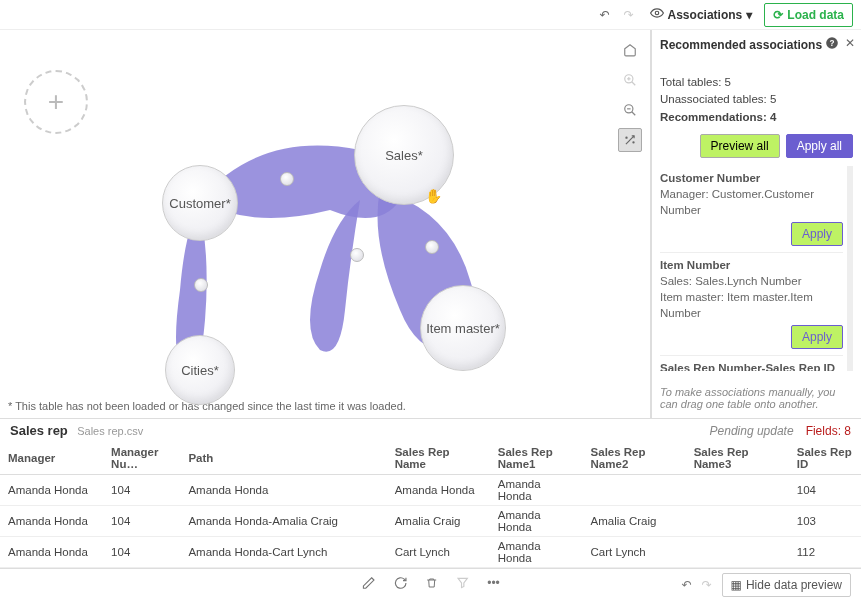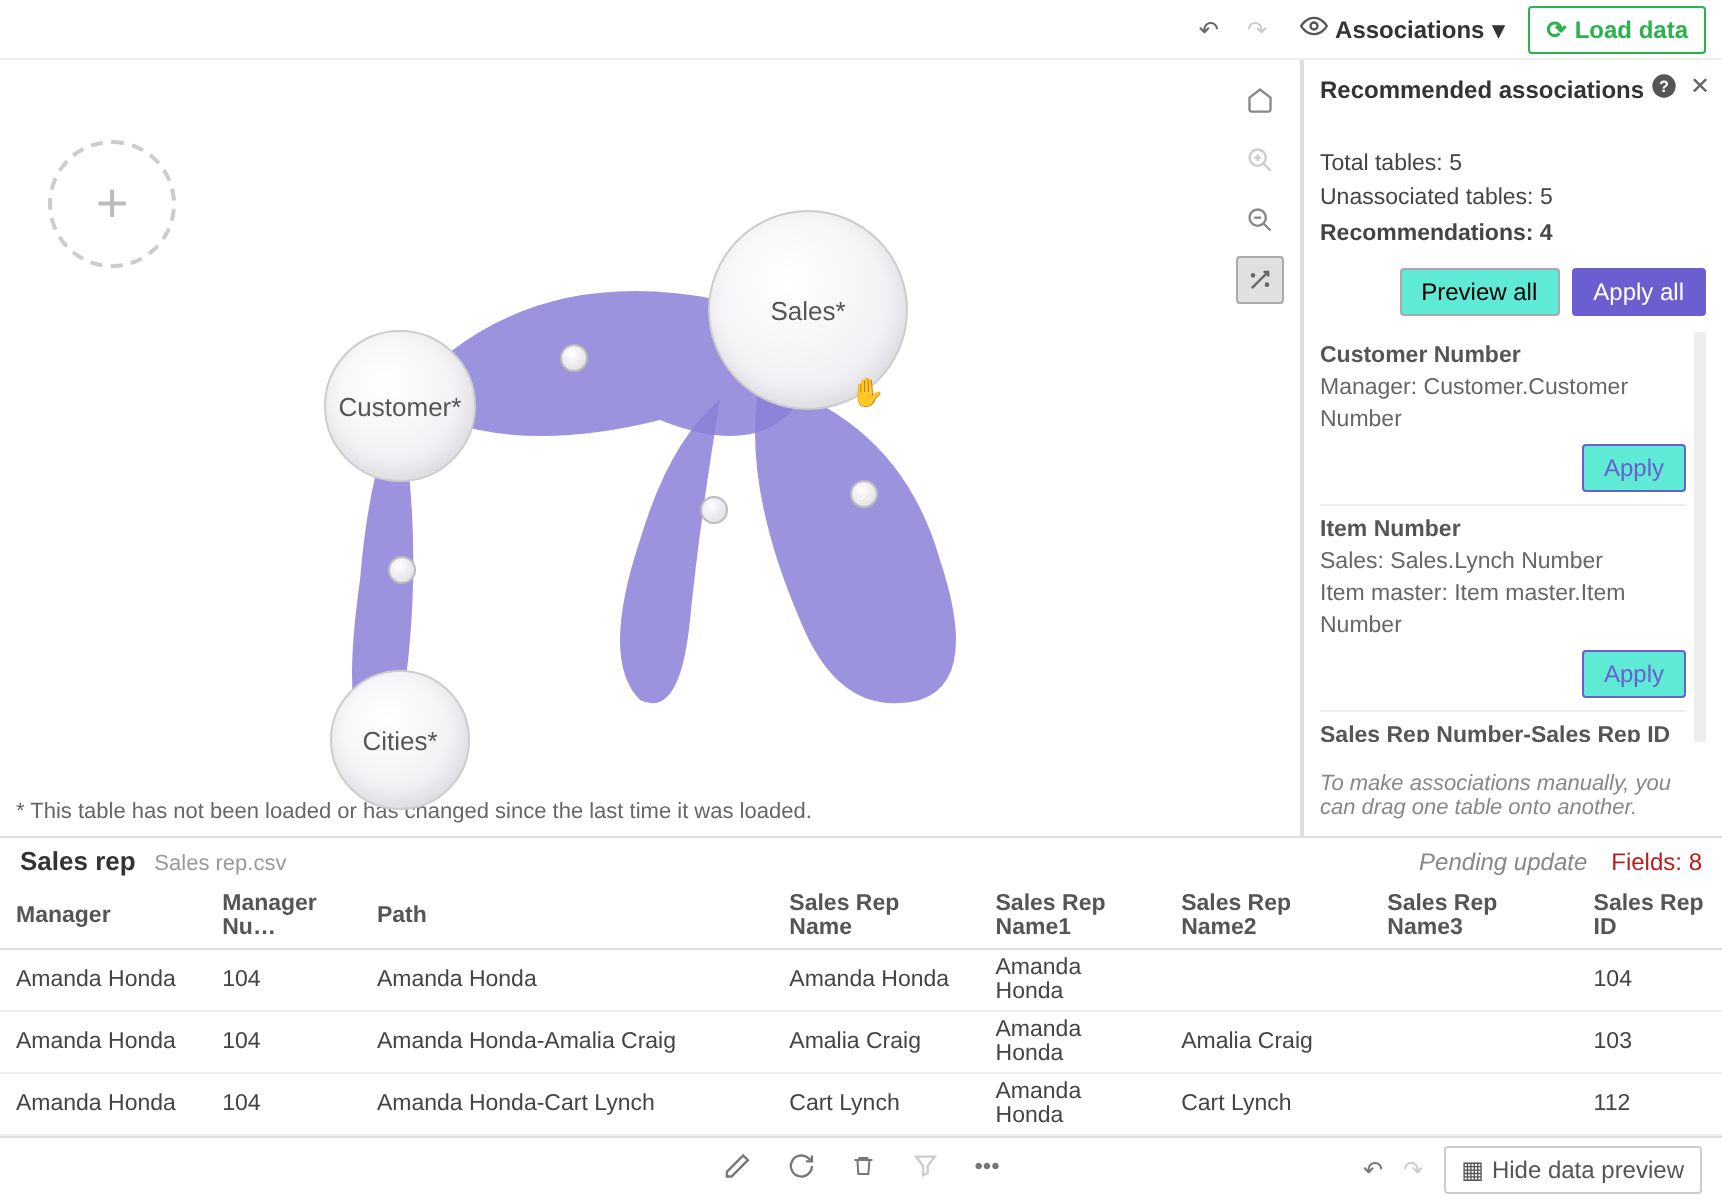--- a/index.html
+++ b/index.html
@@ -19,21 +19,21 @@
 .bubble.selected { border: 3px solid #666; }
 .joint { position: absolute; width: 14px; height: 14px; border-radius:50%; background: radial-gradient(circle at 40% 35%, #fff, #d8d8e0); border:1px solid #bbb; z-index:3; }
 .footnote { position: absolute; bottom: 6px; left: 8px; font-size: 11px; color: #666; }
 .right-panel { width: 210px; border-left: 1px solid #ddd; padding: 8px; background: #fff; position: relative; display: flex; flex-direction: column; }
 .right-panel h3 { font-size: 12px; font-weight: 700; margin-bottom: 6px; }
 .panel-close { position: absolute; right: 6px; top: 6px; display: flex; gap: 6px; color: #666; }
 .panel-close span { cursor: pointer; }
 .summary { font-size: 11.5px; color: #444; line-height: 1.5; margin-top: 16px; }
 .summary strong { font-weight: 700; }
 .btnrow { display: flex; gap: 6px; justify-content: flex-end; margin: 8px 0; }
-.btn { padding: 4px 10px; border-radius: 2px; font-size: 12px; cursor: pointer; border: 1px solid #aaa; background: #5eead4; }
+.btn { padding: 4px 10px; border-radius: 2px; font-size: 12px; cursor: pointer; border: 1px solid #aaa; background: #bef264; }
 .btn.primary { background: #6b5ed0; color: #fff; border-color: #6b5ed0; }
 .recs { flex:1; overflow-y:auto; border-right: 6px solid #eee; padding-right:4px;}
 .rec-card { border-bottom: 1px solid #eee; padding: 6px 0; font-size: 11.5px; }
 .rec-card .title { font-weight: 700; color: #555; margin-bottom: 2px; }
 .rec-card .line { color: #666; line-height: 1.4; }
 .rec-card .apply-row { text-align: right; margin-top: 4px; }
 .rec-card .apply-row .btn { color: #6b5ed0; border-color: #6b5ed0; }
 .hint { font-style: italic; color: #888; font-size: 11px; margin-top: 15px; }
 .preview-header { display:flex; align-items:center; justify-content:space-between; padding: 4px 10px; border-top:1px solid #ddd; background:#fff; }
 .preview-header .left b { font-weight:700; font-size:13px; margin-right:6px;}
@@ -123,20 +123,23 @@
 
     <div class="bubble" style="left:354px; top:75px; width:100px; height:100px;">
         <span>Sales*</span>
       </div>
     <div class="bubble" style="left:162px; top:135px; width:76px; height:76px;">
         <span>Customer*</span>
       </div>
     <div class="bubble" style="left:165px; top:305px; width:70px; height:70px;">
         <span>Cities*</span>
       </div>
+    <div class="bubble" style="left:420px; top:255px; width:86px; height:86px;">
+        <span>Item master*</span>
+      </div>
 
     <div class="joint" style="left:280px; top:142px;"></div>
     <div class="joint" style="left:194px; top:248px;"></div>
     <div class="joint" style="left:350px; top:218px;"></div>
     <div class="joint" style="left:425px; top:210px;"></div>
 
     <span class="cursor-hand">✋</span>
 
     <div class="footnote">* This table has not been loaded or has changed since the last time it was loaded.</div>
   </div>

